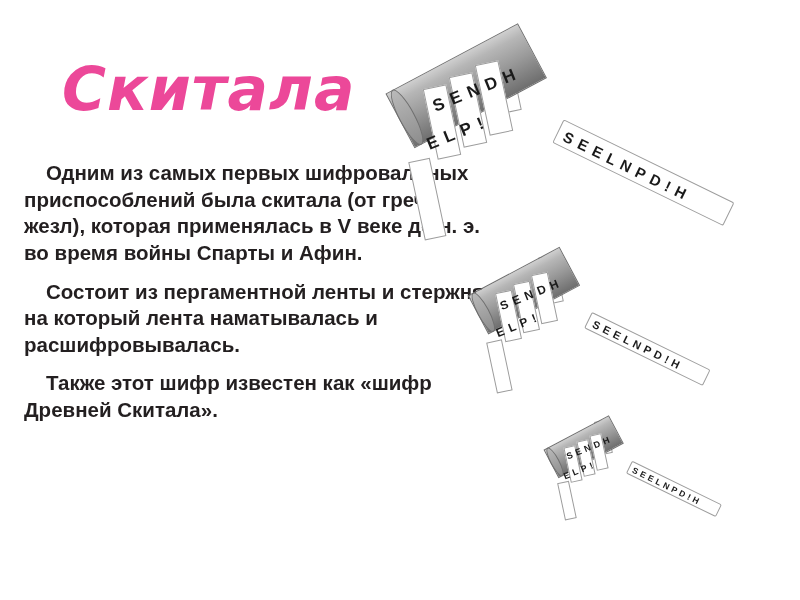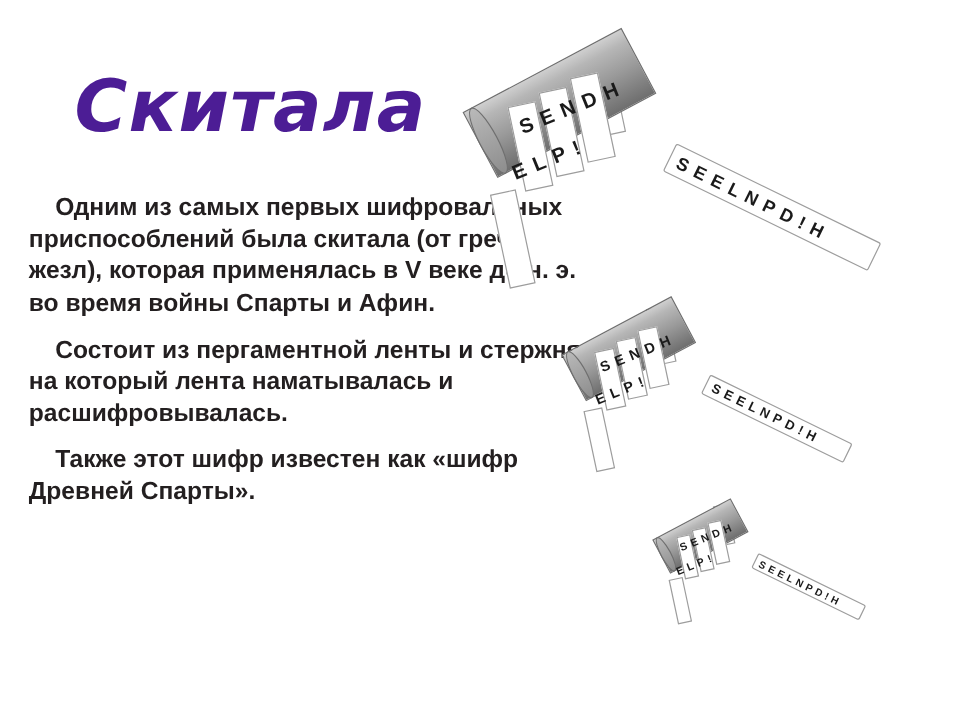--- a/index.html
+++ b/index.html
@@ -22,21 +22,21 @@
   }
   .title {
     position: absolute;
     left: 62px;
     top: 58px;
     font-family: "DejaVu Sans", sans-serif;
     font-style: italic;
     font-weight: bold;
     font-size: 60px;
     letter-spacing: 1px;
-    color: #4c1d95;
+    color: #ec4899;
     line-height: 1.05;
     white-space: nowrap;
   }
   .body-text {
     position: absolute;
     left: 24px;
     top: 160px;
     width: 470px;
     font-family: "Liberation Sans", sans-serif;
     font-weight: bold;
@@ -109,21 +109,21 @@
 </head>
 <body>
 
 <div class="slide">
 
   <div class="title">Скитала</div>
 
   <div class="body-text">
     <p>Одним из самых первых шифровальных приспособлений была скитала (от греч. жезл), которая применялась в V веке до н. э. во время войны Спарты и Афин.</p>
     <p>Состоит из пергаментной ленты и стержня, на который лента наматывалась и расшифровывалась.</p>
-    <p>Также этот шифр известен как «шифр Древней Спарты».</p>
+    <p>Также этот шифр известен как «шифр Древней Скитала».</p>
   </div>
 
   <div class="scytale-group" style="left:390px; top:40px; width:330px; height:220px;">
 
     <div class="strip" style="left:110px; top:0px; width:22px; height:72px; transform: rotate(-12deg); transform-origin: 50% 100%;"></div>
 
     <div class="strip" style="left:18px; top:120px; width:22px; height:80px; transform: rotate(-12deg); transform-origin: 50% 0%;"></div>
 
     <div class="rod" style="left:10px; top:50px; width:150px; height:62px; transform: rotate(-28deg); transform-origin: 0 50%;">
       <div class="cap"></div>

